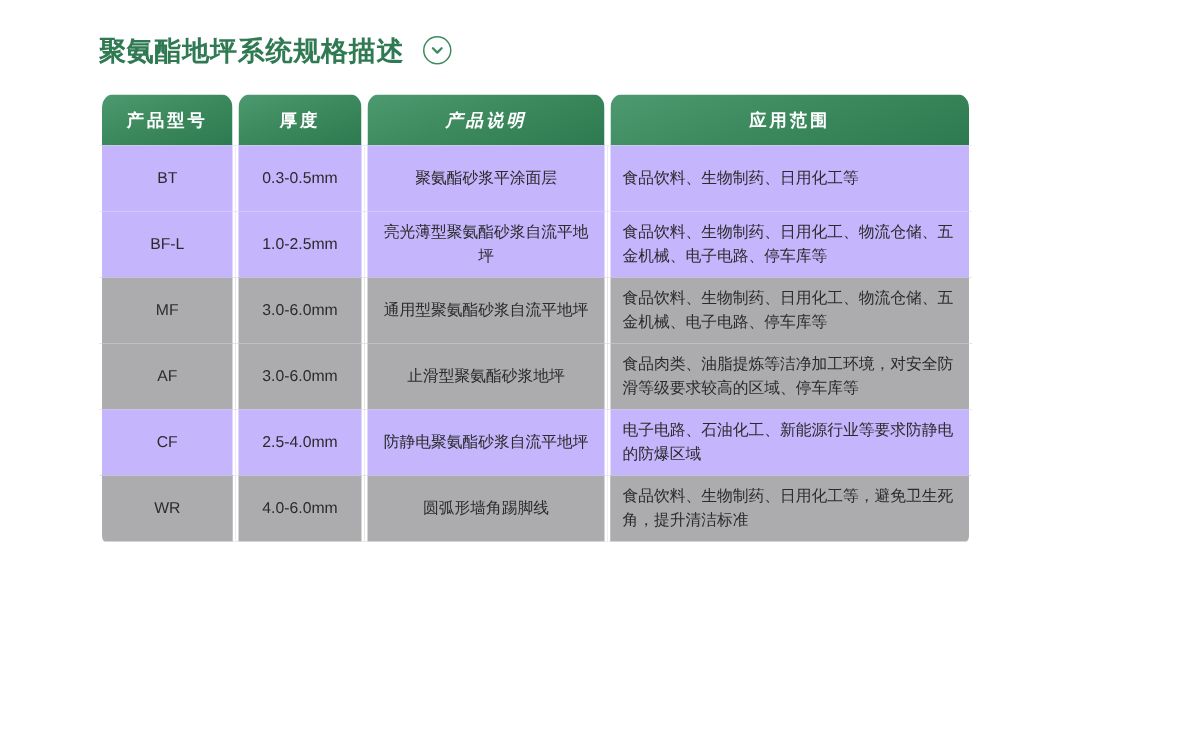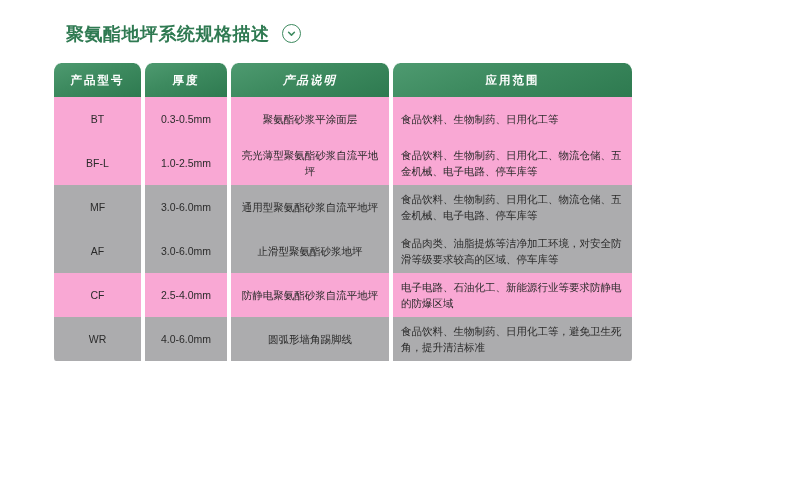--- a/index.html
+++ b/index.html
@@ -46,21 +46,21 @@
     align-items: center;
     justify-content: center;
     box-sizing: border-box;
     flex: none;
   }
   .toggle-icon svg { display: block; }
 
   
   .spec-table {
     position: absolute;
-    left: 52px;
+    left: 66px;
     top: 63px;
     width: 582px;
     border-collapse: separate;
     border-spacing: 0;
     table-layout: fixed;
   }
 
   .spec-table thead th {
     background: linear-gradient(160deg, #4e9a70 0%, #3d8a5f 45%, #2e7a50 100%);
     color: #ffffff;
@@ -86,21 +86,21 @@
     font-size: 10.5px;
     color: #2b2b2b;
     height: 44px;
     padding: 5px 8px;
     vertical-align: middle;
     box-sizing: border-box;
     line-height: 1.55;
     border-left: 2px solid #ffffff;
     border-right: 2px solid #ffffff;
   }
-  .spec-table tbody tr.row-odd  td { background: #f9a8d4; }
+  .spec-table tbody tr.row-odd  td { background: #c4b5fd; }
   .spec-table tbody tr.row-even td { background: #acacae; }
 
   .cell-center { text-align: center; }
   .cell-left   { text-align: left; }
 
   .spec-table tbody tr:last-child td:first-child { border-bottom-left-radius: 4px; text-align: center; }
   .spec-table tbody tr:last-child td:last-child  { border-bottom-right-radius: 4px; }
 </style>
 </head>
 <body>

